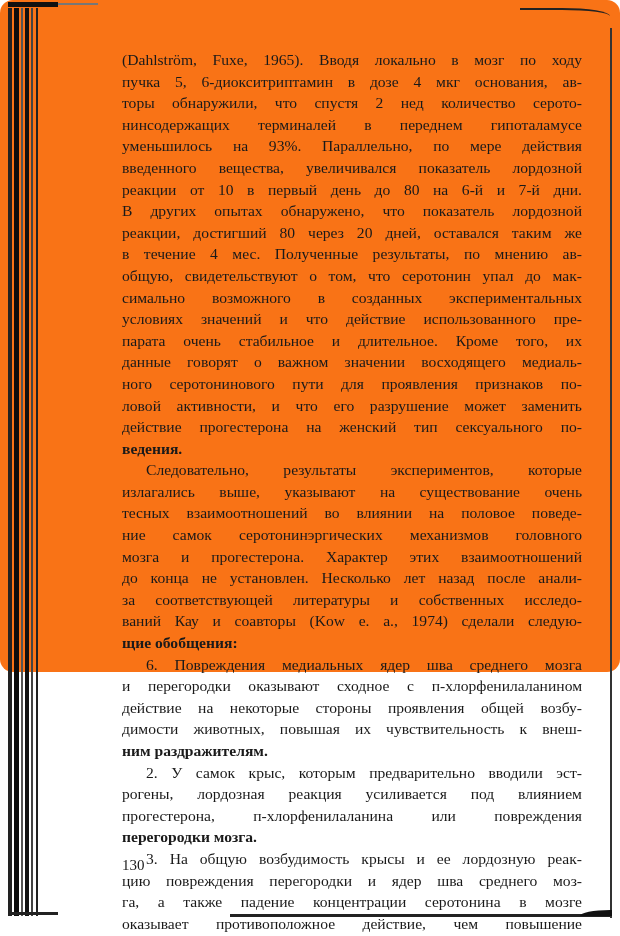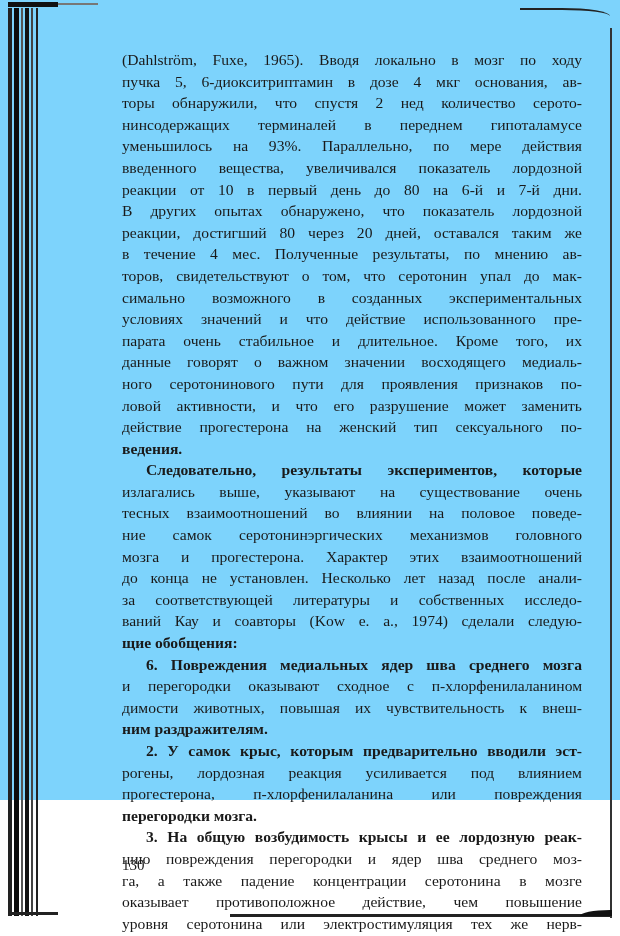--- a/index.html
+++ b/index.html
@@ -11,22 +11,23 @@
       width: 620px;
       height: 936px;
       position: relative;
       overflow: hidden;
       font-family: "Liberation Serif", "DejaVu Serif", serif;
       color: #1a1a1a;
     }
     .page {
       position: absolute;
       left: 0; top: 0;
-      width: 620px; height: 800px;
-      background: #7dd3fc;
+      width: 620px; height: 672px;
+      background: #f97316;
+      border-radius: 13px;
     }
     
     .binding {
       position: absolute;
       left: 8px; top: 4px;
       width: 30px; height: 912px;
     }
     .binding .strip {
       position: absolute;
       top: 4px;
@@ -98,21 +99,20 @@
       text-align: justify;
       text-align-last: justify;
       white-space: nowrap;
     }
     .line.last {
       text-align-last: left;
       font-weight: bold;
     }
     .line.indent {
       padding-left: 24px;
-      font-weight: bold;
     }
     .page-number {
       position: absolute;
       left: 122px;
       top: 857px;
       font-size: 15px;
       font-family: "Liberation Serif", serif;
     }
   </style>
 </head>
@@ -139,40 +139,41 @@
     <span class="line">(Dahlström, Fuxe, 1965). Вводя локально в мозг по ходу</span>
     <span class="line">пучка 5, 6-диокситриптамин в дозе 4 мкг основания, ав-</span>
     <span class="line">торы обнаружили, что спустя 2 нед количество серото-</span>
     <span class="line">нинсодержащих терминалей в переднем гипоталамусе</span>
     <span class="line">уменьшилось на 93%. Параллельно, по мере действия</span>
     <span class="line">введенного вещества, увеличивался показатель лордозной</span>
     <span class="line">реакции от 10 в первый день до 80 на 6-й и 7-й дни.</span>
     <span class="line">В других опытах обнаружено, что показатель лордозной</span>
     <span class="line">реакции, достигший 80 через 20 дней, оставался таким же</span>
     <span class="line">в течение 4 мес. Полученные результаты, по мнению ав-</span>
-    <span class="line">торов, свидетельствуют о том, что серотонин упал до мак-</span>
+    <span class="line">общую, свидетельствуют о том, что серотонин упал до мак-</span>
     <span class="line">симально возможного в созданных экспериментальных</span>
     <span class="line">условиях значений и что действие использованного пре-</span>
     <span class="line">парата очень стабильное и длительное. Кроме того, их</span>
     <span class="line">данные говорят о важном значении восходящего медиаль-</span>
     <span class="line">ного серотонинового пути для проявления признаков по-</span>
     <span class="line">ловой активности, и что его разрушение может заменить</span>
     <span class="line">действие прогестерона на женский тип сексуального по-</span>
     <span class="line last">ведения.</span>
     <span class="line indent">Следовательно, результаты экспериментов, которые</span>
     <span class="line">излагались выше, указывают на существование очень</span>
     <span class="line">тесных взаимоотношений во влиянии на половое поведе-</span>
     <span class="line">ние самок серотонинэргических механизмов головного</span>
     <span class="line">мозга и прогестерона. Характер этих взаимоотношений</span>
     <span class="line">до конца не установлен. Несколько лет назад после анали-</span>
     <span class="line">за соответствующей литературы и собственных исследо-</span>
     <span class="line">ваний Кау и соавторы (Kow e. a., 1974) сделали следую-</span>
     <span class="line last">щие обобщения:</span>
     <span class="line indent">6. Повреждения медиальных ядер шва среднего мозга</span>
     <span class="line">и перегородки оказывают сходное с п-хлорфенилаланином</span>
+    <span class="line">действие на некоторые стороны проявления общей возбу-</span>
     <span class="line">димости животных, повышая их чувствительность к внеш-</span>
     <span class="line last">ним раздражителям.</span>
     <span class="line indent">2. У самок крыс, которым предварительно вводили эст-</span>
     <span class="line">рогены, лордозная реакция усиливается под влиянием</span>
     <span class="line">прогестерона, п-хлорфенилаланина или повреждения</span>
     <span class="line last">перегородки мозга.</span>
     <span class="line indent">3. На общую возбудимость крысы и ее лордозную реак-</span>
     <span class="line">цию повреждения перегородки и ядер шва среднего моз-</span>
     <span class="line">га, а также падение концентрации серотонина в мозге</span>
     <span class="line">оказывает противоположное действие, чем повышение</span>

